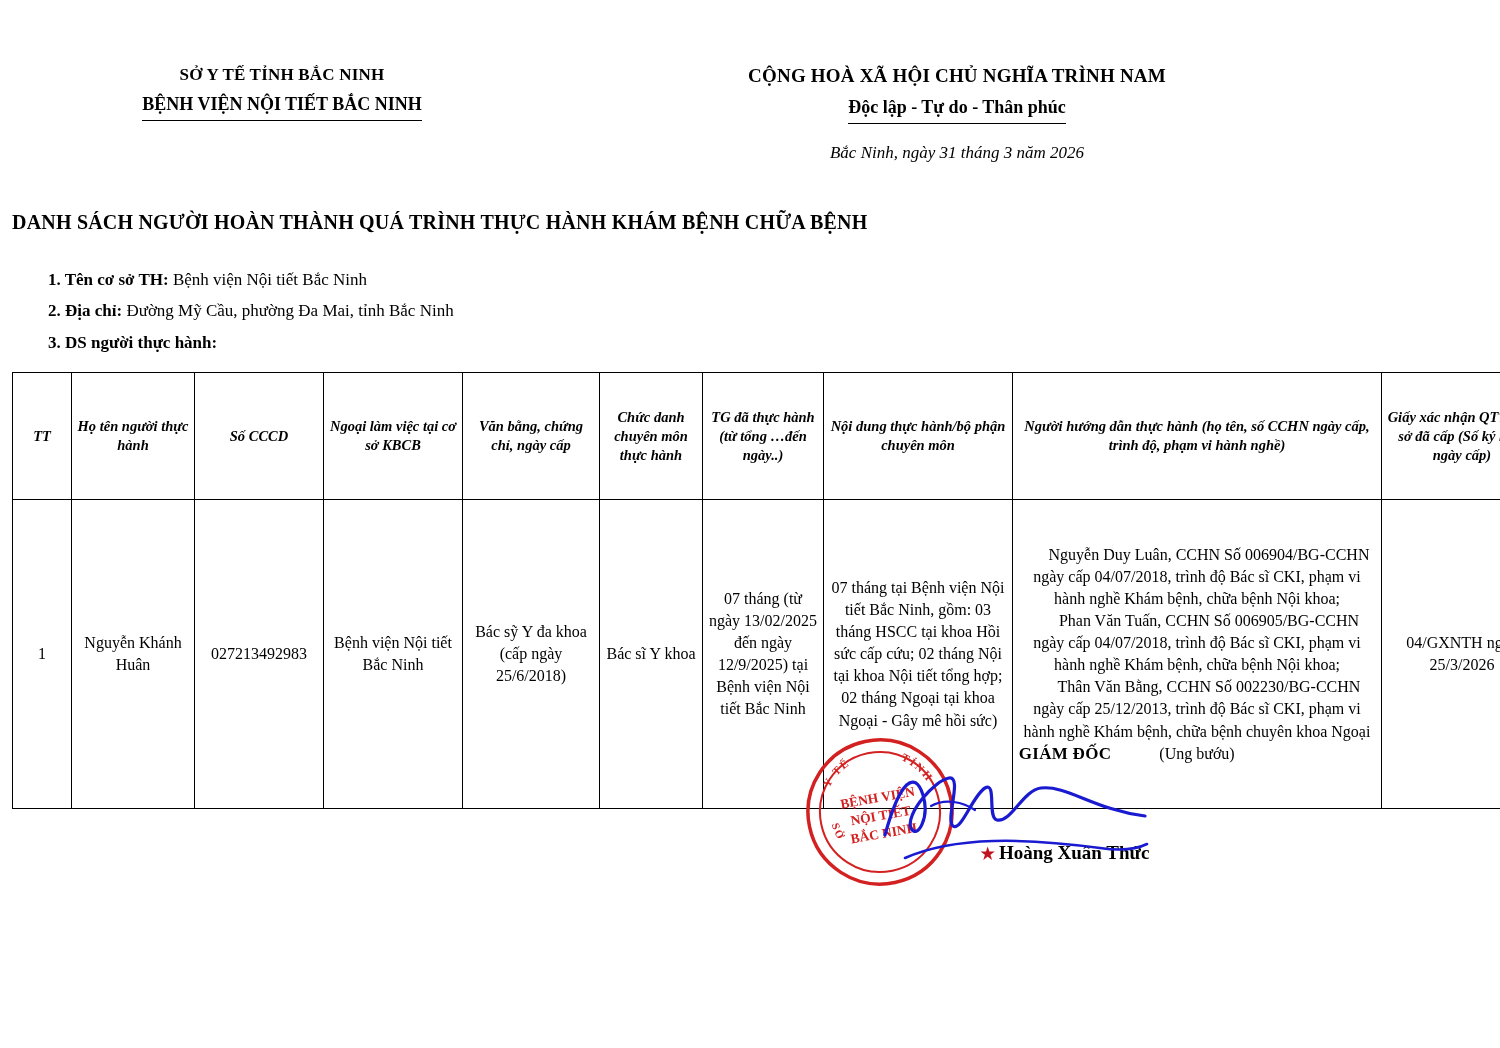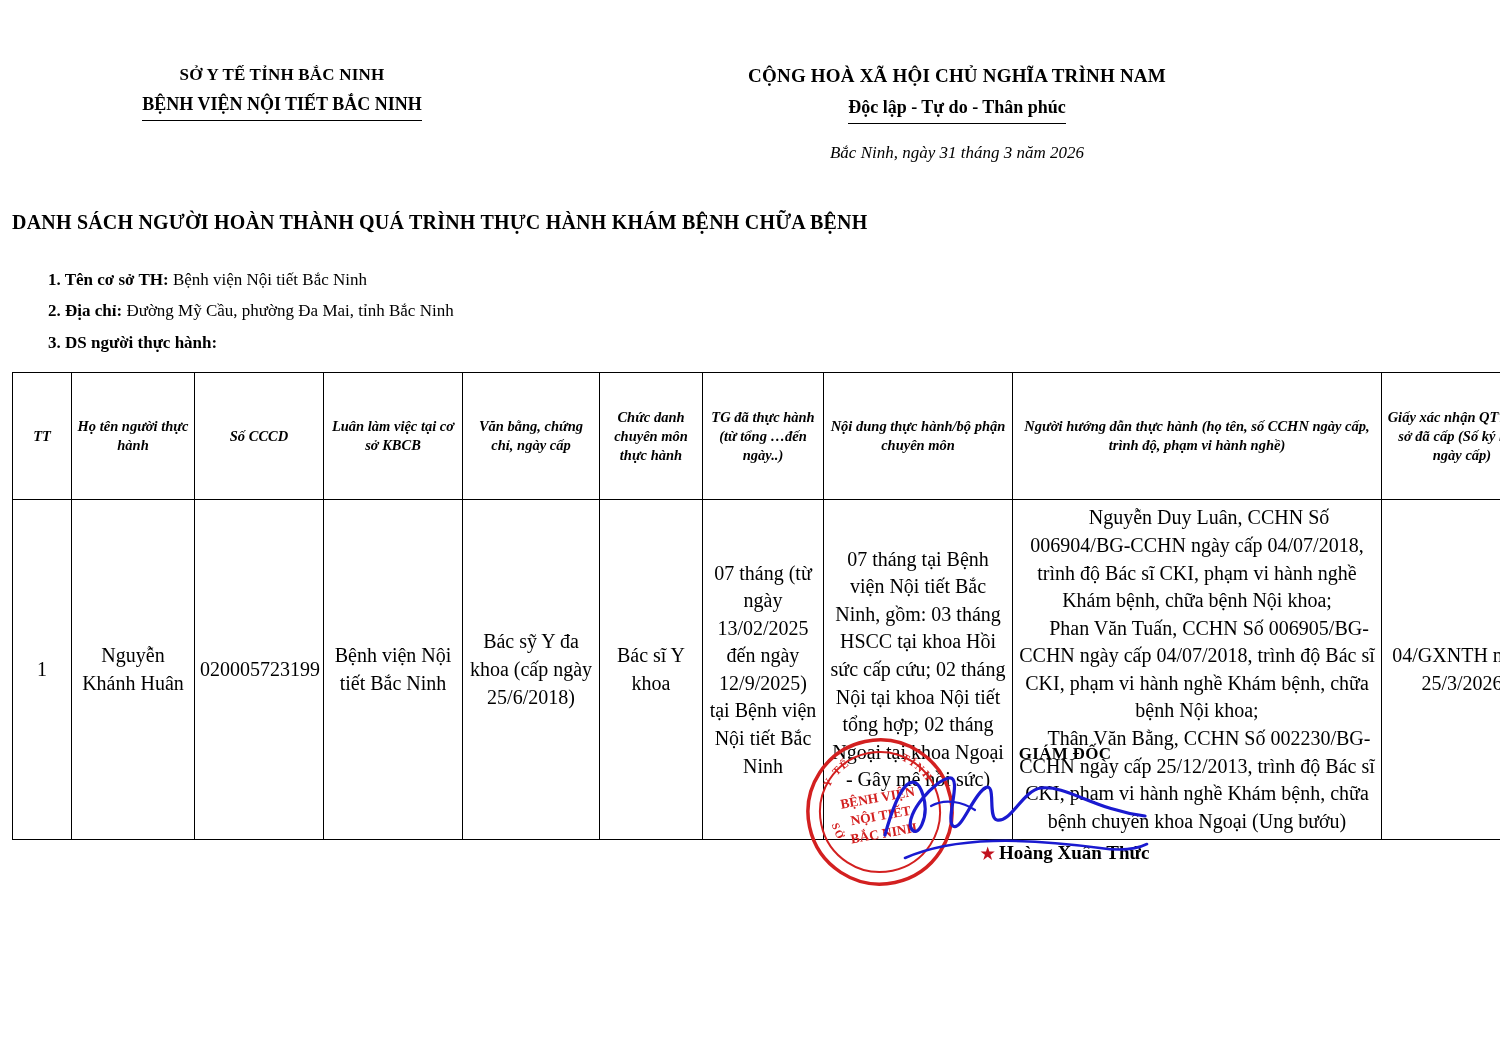--- a/index.html
+++ b/index.html
@@ -105,21 +105,21 @@
     padding: 4px 5px;
   }
   table.main th {
     font-size: 14.5px;
     font-weight: bold;
     font-style: italic;
     line-height: 1.32;
     height: 118px;
   }
   table.main td {
-    font-size: 20px;
+    font-size: 16px;
     line-height: 1.38;
     height: 300px;
   }
   td.cell-just {
     text-align: justify;
     vertical-align: top;
     padding-top: 30px;
   }
   td.cell-just p {
     margin: 0;
@@ -214,34 +214,34 @@
       <span class="lbl">3. DS người thực hành:</span><span></span>
     </div>
   </div>
 
   <table class="main">
     <thead>
       <tr>
         <th class="c-tt">TT</th>
         <th class="c-name">Họ tên người thực hành</th>
         <th class="c-cccd">Số CCCD</th>
-        <th class="c-work">Luân làm việc tại cơ sở KBCB</th>
+        <th class="c-work">Ngoại làm việc tại cơ sở KBCB</th>
         <th class="c-cert">Văn bằng, chứng chỉ, ngày cấp</th>
         <th class="c-title">Chức danh chuyên môn thực hành</th>
         <th class="c-time">TG đã thực hành (từ tổng …đến ngày..)</th>
         <th class="c-content">Nội dung thực hành/bộ phận chuyên môn</th>
         <th class="c-super">Người hướng dẫn thực hành (họ tên, số CCHN ngày cấp, trình độ, phạm vi hành nghề)</th>
         <th class="c-confirm">Giấy xác nhận QTTH cơ sở đã cấp (Số ký hiệu ngày cấp)</th>
       </tr>
     </thead>
     <tbody>
       <tr>
         <td class="c-tt">1</td>
         <td class="c-name">Nguyễn Khánh Huân</td>
-        <td class="c-cccd">020005723199</td>
+        <td class="c-cccd">027213492983</td>
         <td class="c-work">Bệnh viện Nội tiết Bắc Ninh</td>
         <td class="c-cert">Bác sỹ Y đa khoa (cấp ngày 25/6/2018)</td>
         <td class="c-title">Bác sĩ Y khoa</td>
         <td class="c-time">07 tháng (từ ngày 13/02/2025 đến ngày 12/9/2025) tại Bệnh viện Nội tiết Bắc Ninh</td>
         <td class="c-content">07 tháng tại Bệnh viện Nội tiết Bắc Ninh, gồm: 03 tháng HSCC tại khoa Hồi sức cấp cứu; 02 tháng Nội tại khoa Nội tiết tổng hợp; 02 tháng Ngoại tại khoa Ngoại - Gây mê hồi sức)</td>
         <td class="c-super cell-just">
           <p>Nguyễn Duy Luân, CCHN Số 006904/BG-CCHN ngày cấp 04/07/2018, trình độ Bác sĩ CKI, phạm vi hành nghề Khám bệnh, chữa bệnh Nội khoa;</p>
           <p>Phan Văn Tuấn, CCHN Số 006905/BG-CCHN ngày cấp 04/07/2018, trình độ Bác sĩ CKI, phạm vi hành nghề Khám bệnh, chữa bệnh Nội khoa;</p>
           <p>Thân Văn Bằng, CCHN Số 002230/BG-CCHN ngày cấp 25/12/2013, trình độ Bác sĩ CKI, phạm vi hành nghề Khám bệnh, chữa bệnh chuyên khoa Ngoại (Ung bướu)</p>
         </td>

